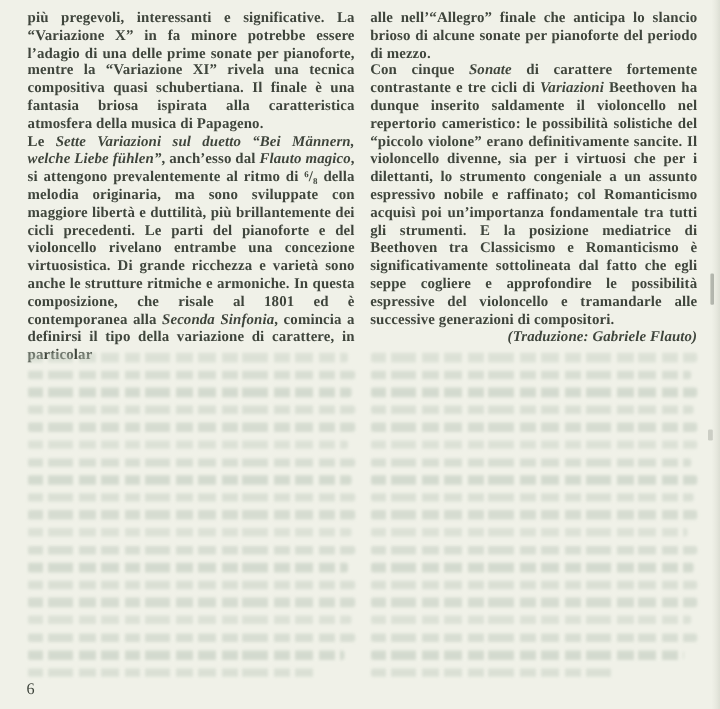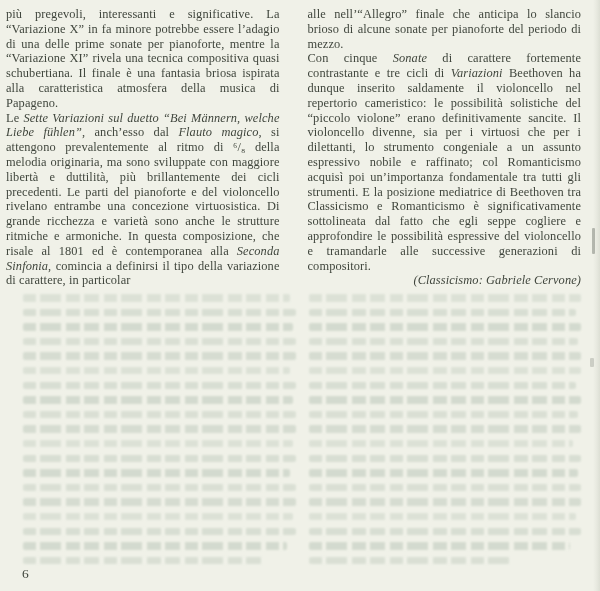--- a/index.html
+++ b/index.html
@@ -4,22 +4,22 @@
 <style>
   html, body { margin: 0; padding: 0; }
   body {
     width: 600px; height: 591px;
     position: relative; overflow: hidden;
     background: var(--bg, #f0f1e8);
     color: var(--ink, #3f453c);
     font-family: "Liberation Serif", "DejaVu Serif", serif;
   }
   .columns {
-    position: absolute; left: 6px; top: 7px; right: 19px;
-    display: flex; gap: 28px;
+    position: absolute; left: 23px; top: 7px; right: 19px;
+    display: flex; gap: 13px; font-weight: bold;
   }
   .col {
     flex: 1; min-width: 0;
     font-size: 12.4px; line-height: 14.8px;
     text-align: justify; letter-spacing: 0.1px;
   }
   .col p { margin: 0; }
   .it { font-style: italic; }
   .attribution { text-align: right; font-style: italic; }
   
@@ -56,21 +56,21 @@
 <body style="--bg: #f0f1e8; --ink: #3f453c; --ghost: #c5cfc2;">
 
 <div class="columns">
   <div class="col">
     <p><span>più pregevoli, interessanti e significative. La “Variazione X” in fa minore potrebbe essere l’adagio di una delle prime sonate per pianoforte, mentre la “Variazione XI” rivela una tecnica compositiva quasi schubertiana. Il finale è una fantasia briosa ispirata alla caratteristica atmosfera della musica di Papageno.</span></p>
     <p><span>Le </span><span class="it">Sette Variazioni sul duetto “Bei Männern, welche Liebe fühlen”</span><span>, anch’esso dal </span><span class="it">Flauto magico</span><span>, si attengono prevalentemente al ritmo di ⁶/₈ della melodia originaria, ma sono sviluppate con maggiore libertà e duttilità, più brillantemente dei cicli precedenti. Le parti del pianoforte e del violoncello rivelano entrambe una concezione virtuosistica. Di grande ricchezza e varietà sono anche le strutture ritmiche e armoniche. In questa composizione, che risale al 1801 ed è contemporanea alla </span><span class="it">Seconda Sinfonia</span><span>, comincia a definirsi il tipo della variazione di carattere, in particolar</span></p>
   </div>
   <div class="col">
     <p><span>alle nell’“Allegro” finale che anticipa lo slancio brioso di alcune sonate per pianoforte del periodo di mezzo.</span></p>
     <p><span>Con cinque </span><span class="it">Sonate</span><span> di carattere fortemente contrastante e tre cicli di </span><span class="it">Variazioni</span><span> Beethoven ha dunque inserito saldamente il violoncello nel repertorio cameristico: le possibilità solistiche del “piccolo violone” erano definitivamente sancite. Il violoncello divenne, sia per i virtuosi che per i dilettanti, lo strumento congeniale a un assunto espressivo nobile e raffinato; col Romanticismo acquisì poi un’importanza fondamentale tra tutti gli strumenti. E la posizione mediatrice di Beethoven tra Classicismo e Romanticismo è significativamente sottolineata dal fatto che egli seppe cogliere e approfondire le possibilità espressive del violoncello e tramandarle alle successive generazioni di compositori.</span></p>
-    <p class="attribution">(Classicismo: Gabriele Cervone)</p>
+    <p class="attribution">(Traduzione: Gabriele Flauto)</p>
   </div>
 </div>
 
 <div class="ghost">
   <div class="gcol" id="ghost-left">
       <div class="ghost-line" style="width: 98%; opacity: 0.45;"></div>
       <div class="ghost-line" style="width: 100%; opacity: 0.55;"></div>
       <div class="ghost-line" style="width: 99%; opacity: 0.65;"></div>
       <div class="ghost-line" style="width: 100%; opacity: 0.5;"></div>
       <div class="ghost-line" style="width: 100%; opacity: 0.6;"></div>

